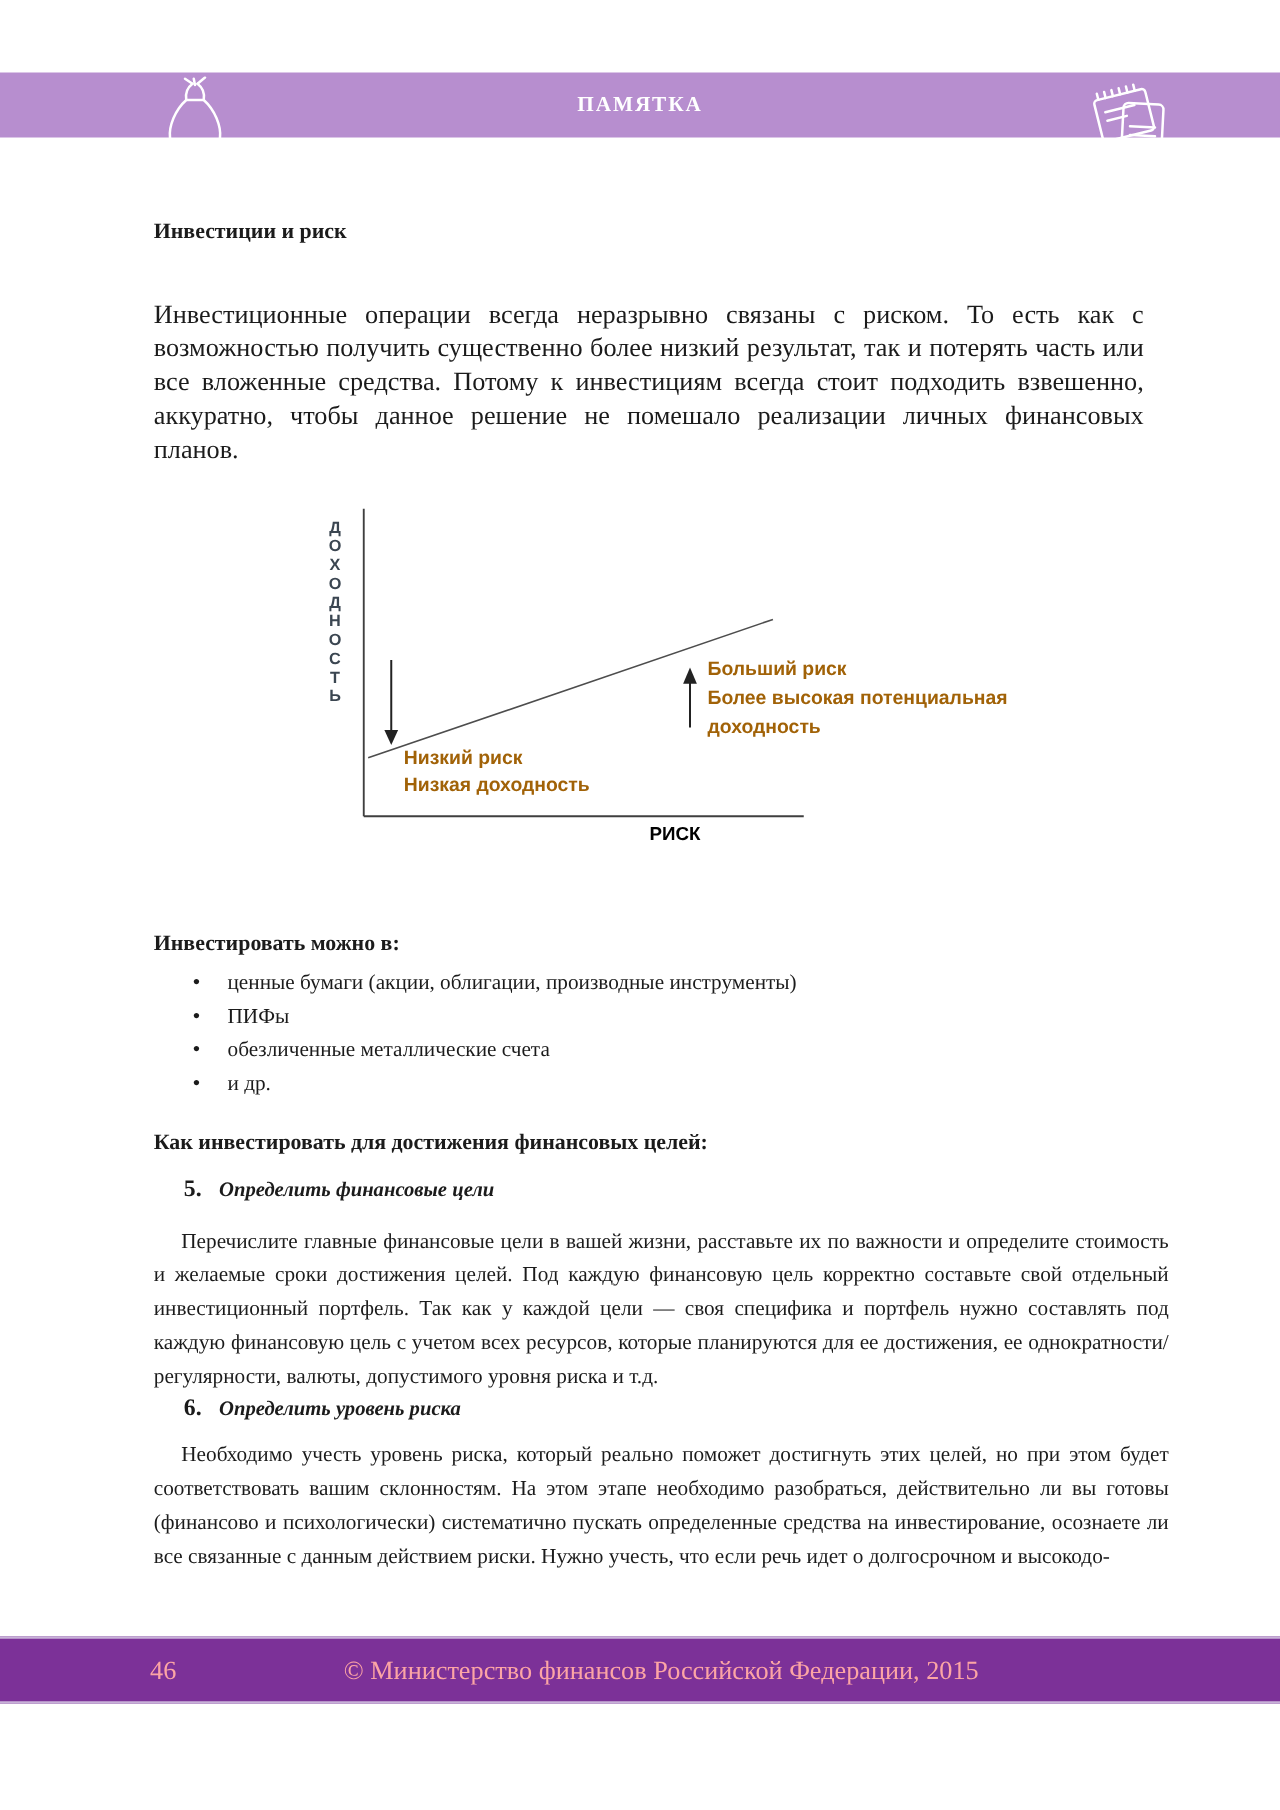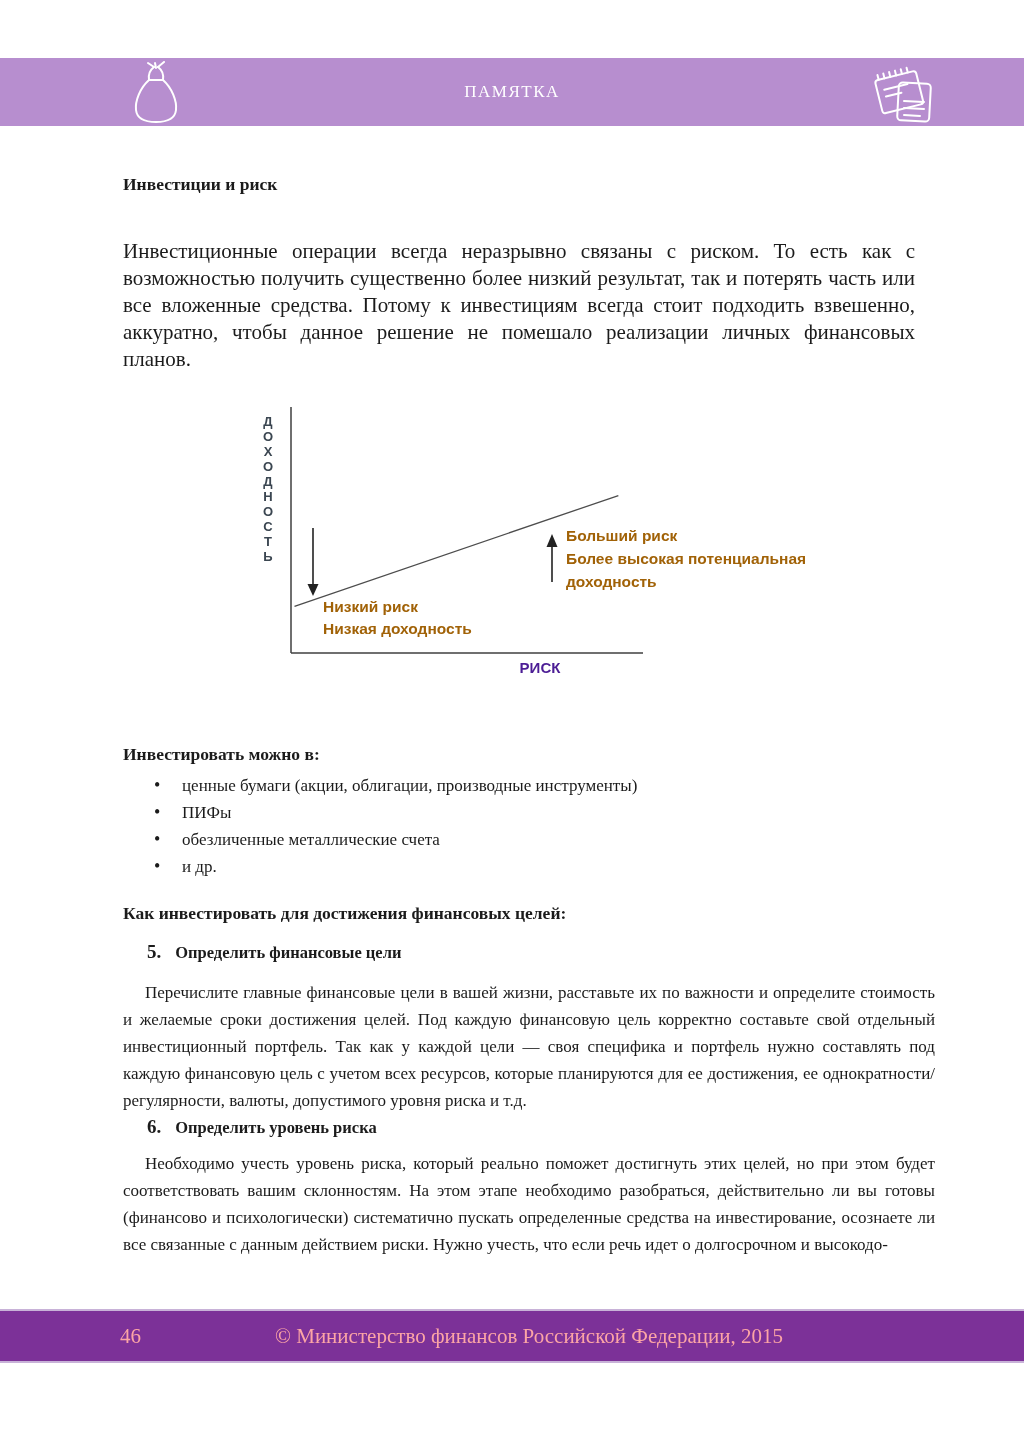--- a/index.html
+++ b/index.html
@@ -1,51 +1,51 @@
 <!DOCTYPE html>
 <html><head>
 <meta charset="utf-8">
 <style>
   * { margin:0; padding:0; box-sizing:border-box; }
   html,body { background:#ffffff; }
   body { font-family:"Liberation Serif", serif; color:#1b1b1b; }
   .page { position:relative; width:1024px; height:1448px; background:#ffffff; overflow:hidden; margin:0 auto; }
 
   
-  .header-bar { position:absolute; top:58px; left:0; width:1024px; height:68px; background:#b78ecf; }
+  .header-bar { position:absolute; top:58px; left:0; width:1024px; height:52px; background:#b78ecf;font-weight:bold; }
   .header-title { position:absolute; inset:0; display:flex; align-items:center; justify-content:center;
                   color:#ffffff; font-size:17px; letter-spacing:1.5px; }
   .icon-moneybag { position:absolute; left:128px; top:3px; }
   .icon-notepad  { position:absolute; right:82px; top:1px; }
 
   
   .doc-title   { position:absolute; left:123px; top:174px; font-size:17.5px; font-weight:bold; }
   .intro       { position:absolute; left:123px; top:238px; width:792px; font-size:21px; line-height:27px; text-align:justify; }
   .list-heading{ position:absolute; left:123px; top:744px; font-size:17.5px; font-weight:bold; }
   .invest-list { position:absolute; left:152px; top:776px; list-style:none; font-size:17px; }
   .invest-list li { position:relative; padding-left:30px; margin-bottom:7px; }
   .invest-list li::before { content:"\2022"; position:absolute; left:2px; top:-1px; font-size:18px; }
   .how-heading { position:absolute; left:123px; top:903px; font-size:17.5px; font-weight:bold; }
   .step-head   { position:absolute; left:147px; display:flex; align-items:baseline; gap:14px; }
   .step-num    { font-size:19px; font-weight:bold; }
-  .step-title  { font-size:16.5px; font-weight:bold; }
+  .step-title  { font-size:16.5px; font-weight:bold;font-style:italic; }
   .step5-head  { top:941px; }
   .step6-head  { top:1116px; }
   .step-body   { position:absolute; left:123px; width:812px; font-size:17px; line-height:27px;
                  text-align:justify; text-indent:22px; }
   .step5-body  { top:979px; }
   .step6-body  { top:1150px; }
 
   
   .chart   { position:absolute; left:250px; top:398px; width:600px; height:300px; }
   .chart svg { position:absolute; left:0; top:0; }
   .y-label { position:absolute; left:8px; top:16px; width:20px; text-align:center;
              font-family:"Liberation Sans", sans-serif; font-weight:bold; font-size:13px; line-height:15px; color:#3b4651; }
   .x-label { position:absolute; left:240px; top:261px; width:100px; text-align:center;
-             font-family:"Liberation Sans", sans-serif; font-weight:bold; font-size:15px; color:#4c1d95; }
+             font-family:"Liberation Sans", sans-serif; font-weight:bold; font-size:15px; color:#000000; }
   .ann     { position:absolute; font-family:"Liberation Sans", sans-serif; font-weight:bold; color:#a16207; white-space:nowrap; }
   .ann-low  { left:73px;  top:198px; font-size:15.5px; line-height:22px; }
   .ann-high { left:316px; top:126px; font-size:15.5px; line-height:23px; }
 
   
   .footer-bar { position:absolute; top:1309px; left:0; width:1024px; height:54px; background:#7c3198;
                 border-top:2px solid #c8b2d8; border-bottom:2px solid #c8b2d8; color:#fca5a5; }
   .page-num  { position:absolute; left:120px; top:0; height:100%; display:flex; align-items:center; font-size:21px; }
   .copyright { position:absolute; inset:0; display:flex; align-items:center; justify-content:center;
                font-size:21px; padding-left:34px; }

